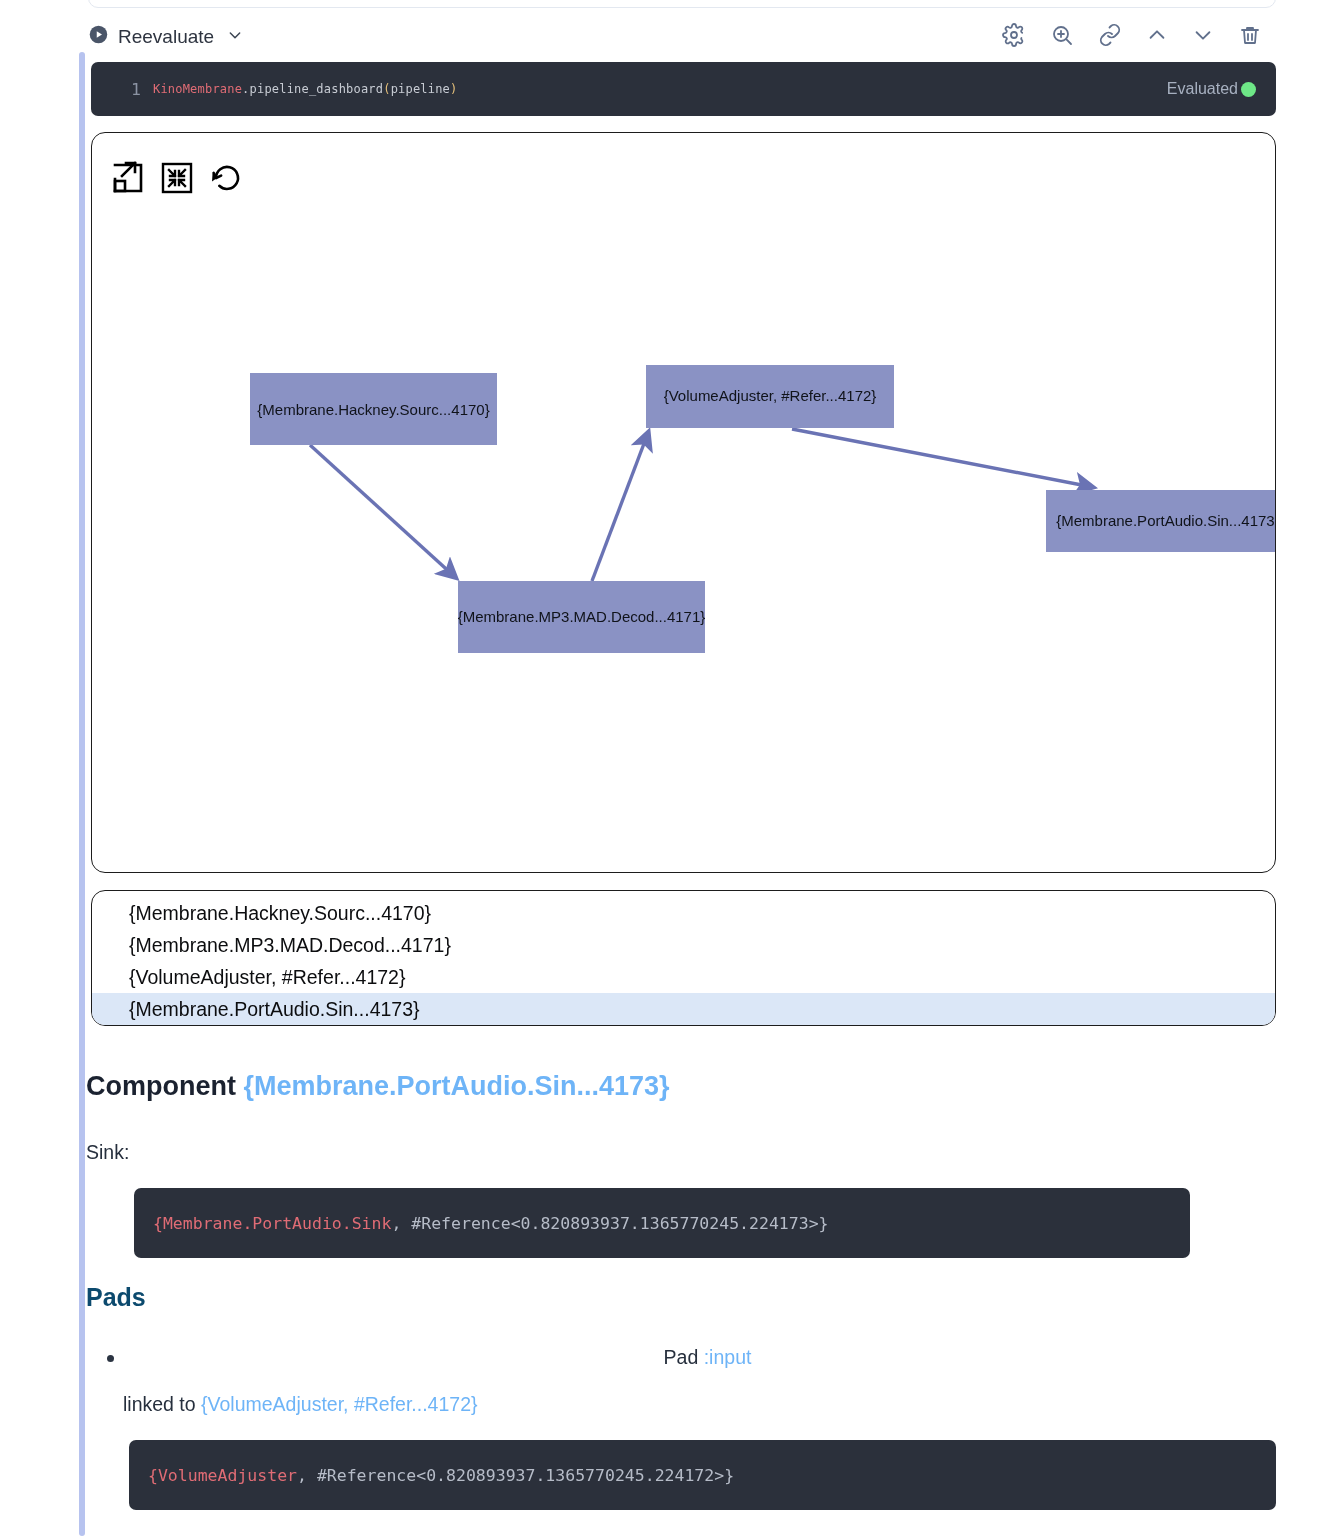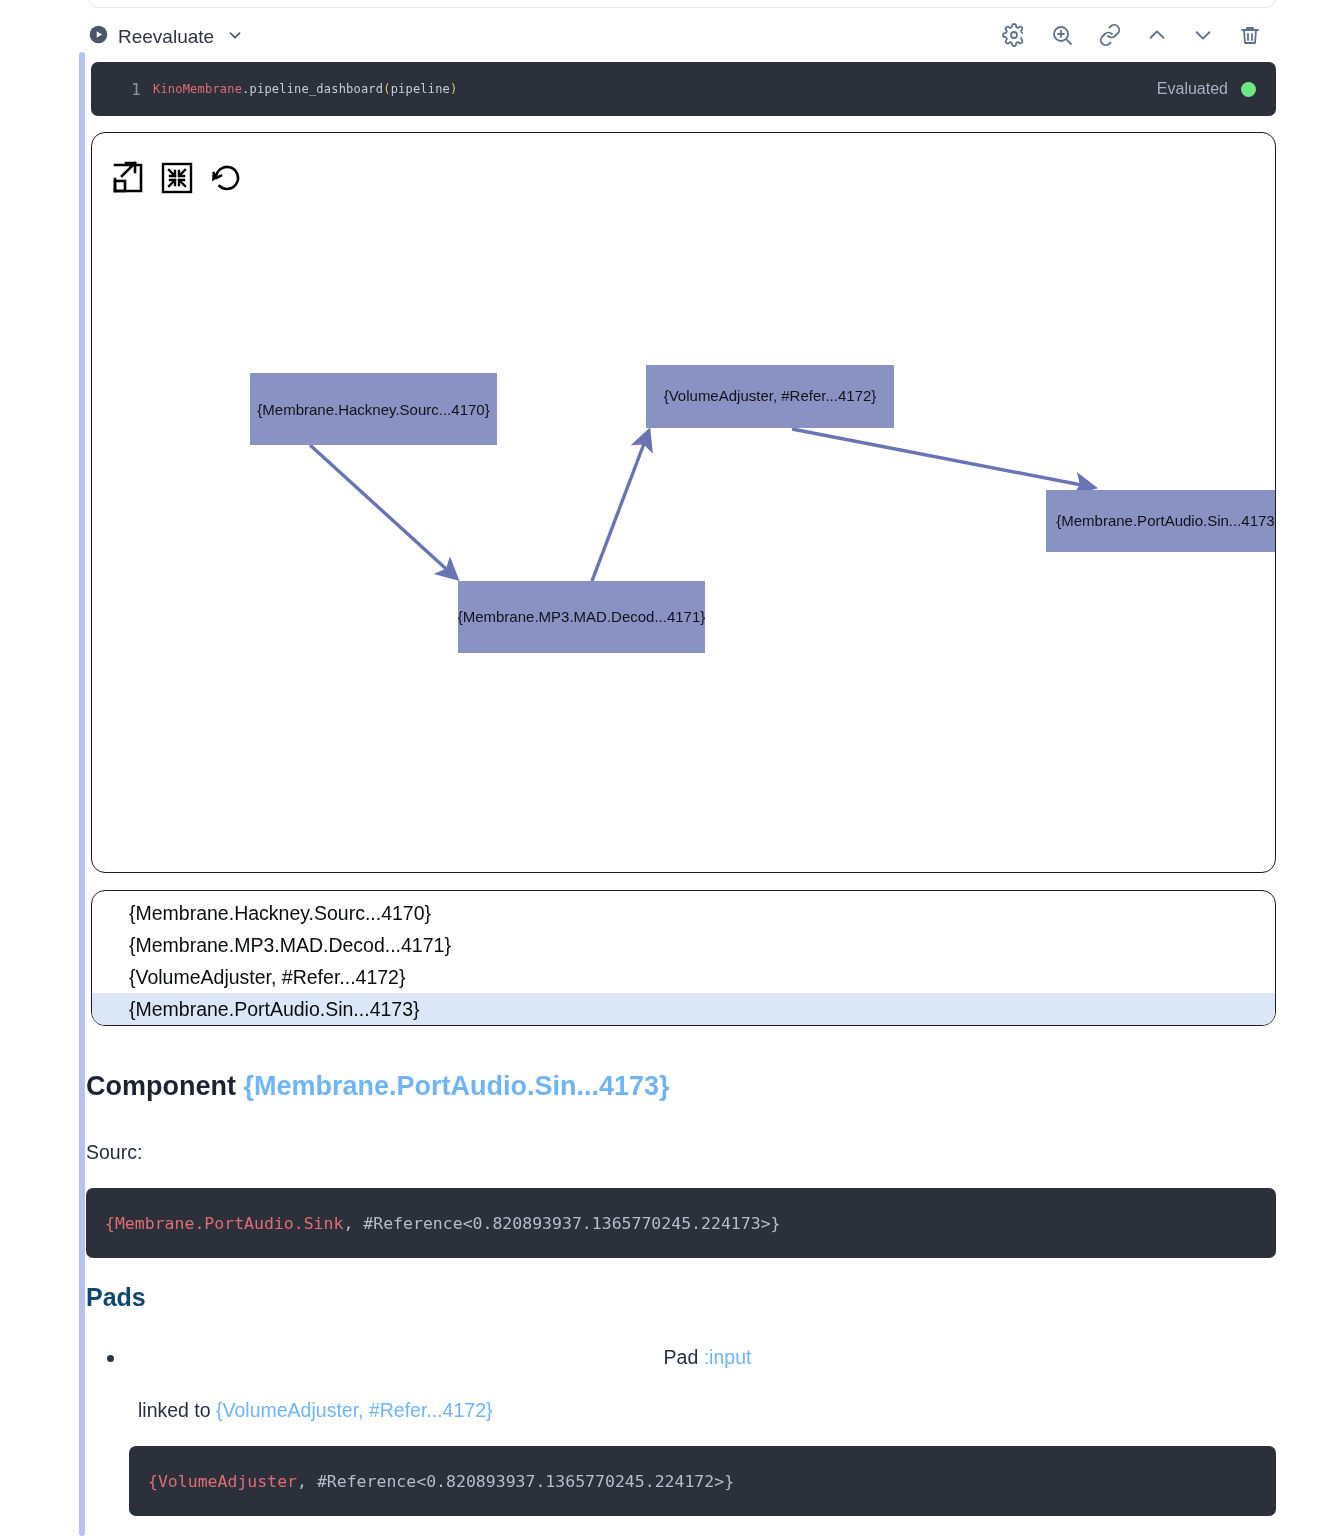--- a/index.html
+++ b/index.html
@@ -60,21 +60,21 @@
   }
   .code-text {
     font-family: "DejaVu Sans Mono", monospace;
     font-size: 12px; letter-spacing: 0.2px; white-space: pre;
   }
   .tok-mod { color: #e06c75; }
   .tok-plain { color: #c8ccd4; }
   .tok-paren { color: #e5c07b; }
   .eval-badge {
     position: absolute; right: 20px; top: 50%; transform: translateY(-50%);
-    display: flex; align-items: center; gap: 13px;
+    display: flex; align-items: center; gap: 3px;
     color: #a7b0c0; font-size: 16px; text-align: right;
   }
   .eval-dot { width: 15px; height: 15px; border-radius: 50%; background: #6ee787; }
 
   
   .diagram-box {
     position: absolute; left: 91px; top: 132px;
     width: 1185px; height: 741px;
     border: 1.6px solid #1d1d1d;
     border-radius: 14px;
@@ -122,45 +122,45 @@
     margin: 16px 0 0 0; line-height: 44px;
   }
   .h-component .ref-link { color: #6eb4f7; font-weight: bold; }
   .label-name {
     font-size: 19.5px; color: #262f3d;
     margin-top: 33px;
   }
 
   .darkblock {
     margin-top: 24px;
-    width: 1190px; height: 70px;
+    width: 1056px; height: 70px;
     background: #2b303b; border-radius: 7px;
     display: flex; align-items: center;
     padding-left: 19px;
     font-family: "DejaVu Sans Mono", monospace;
-    font-size: 16.5px; white-space: nowrap; overflow: hidden;
+    font-size: 16.5px; white-space: nowrap; overflow: hidden; margin-left: 48px;
   }
   .darkblock.indented { margin-left: 43px; width: 1147px; }
   .dk-red { color: #e06c75; }
   .dk-grey { color: #b6bcc8; }
 
   .status-line { margin-top: 25px; font-size: 19.5px; color: #262f3d; }
   .status-line b { color: #16202e; }
   .h-pads {
     margin-top: 22px; font-size: 25px; font-weight: bold; color: #0c4a6e;
     line-height: 34px;
   }
   .pad-list { margin: 0; padding: 0; list-style: none; margin-top: 32px; text-align: center; }
   .pad-li { position: relative; padding-left: 43px; font-size: 19.5px; color: #262f3d; }
   .pad-li .bullet {
     position: absolute; left: 21px; top: 9px;
     width: 7px; height: 7px; border-radius: 50%; background: #2b3442;
   }
   .blue-tok { color: #6eb4f7; }
-  .linked-line { margin-top: 30px; padding-left: 52px; font-size: 19.5px; color: #262f3d; }
+  .linked-line { margin-top: 24px; padding-left: 37px; font-size: 19.5px; color: #262f3d; }
 </style>
 </head>
 <body>
 
 <div class="page">
 
   <div class="prev-cell-sliver"></div>
   <div class="cell-accent"></div>
 
   <div class="cell-toolbar">
@@ -289,21 +289,21 @@
   <div class="list-box">
     <div class="list-item">{Membrane.Hackney.Sourc...4170}</div>
     <div class="list-item">{Membrane.MP3.MAD.Decod...4171}</div>
     <div class="list-item">{VolumeAdjuster, #Refer...4172}</div>
     <div class="list-item sel">{Membrane.PortAudio.Sin...4173}</div>
   </div>
 
   <div class="content">
     <h2 class="h-component"><span>Component</span> <span class="ref-link">{Membrane.PortAudio.Sin...4173}</span></h2>
 
-    <div class="label-name">Sourc:</div>
+    <div class="label-name">Sink:</div>
 
     <div class="darkblock">
         <span class="dk-red">{Membrane.PortAudio.Sink</span>
         <span class="dk-grey">, #Reference&lt;0.820893937.1365770245.224173&gt;}</span>
       </div>
 
 
     <h3 class="h-pads">Pads</h3>
 
     <ul class="pad-list">

